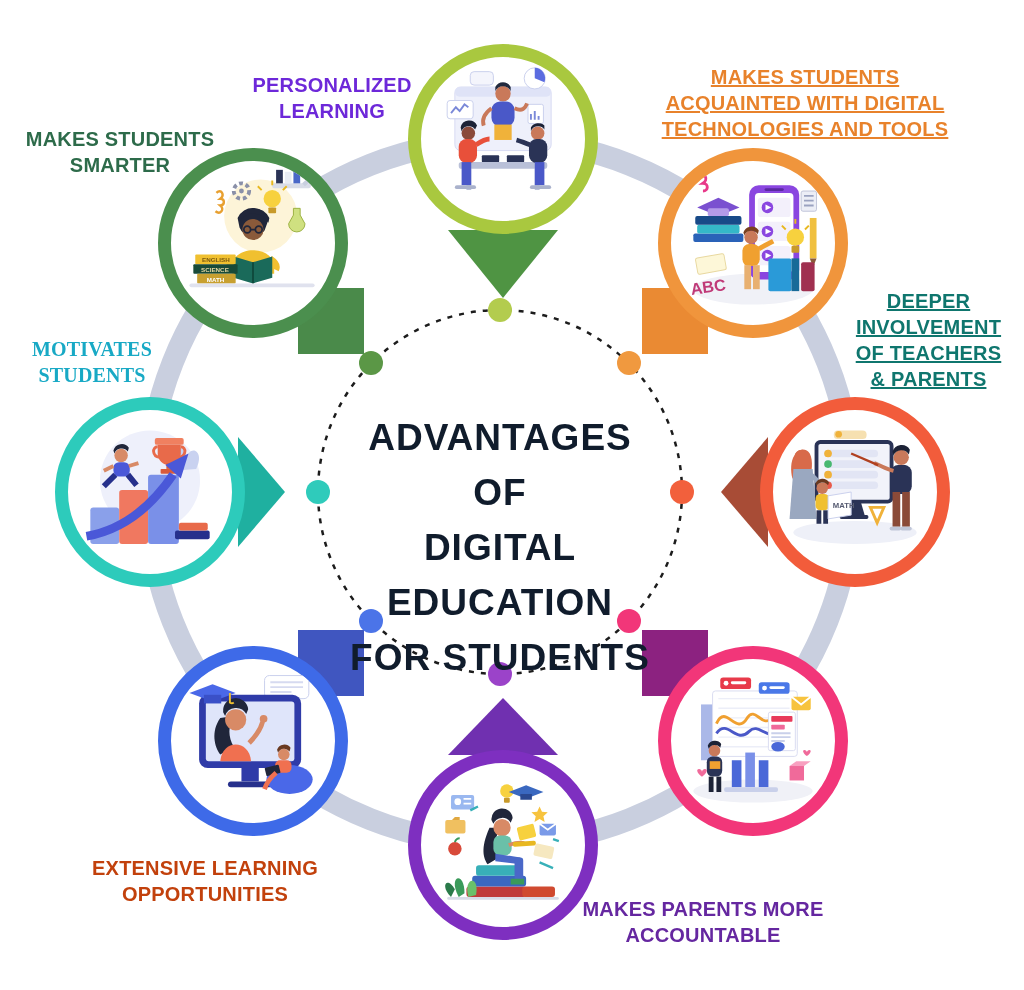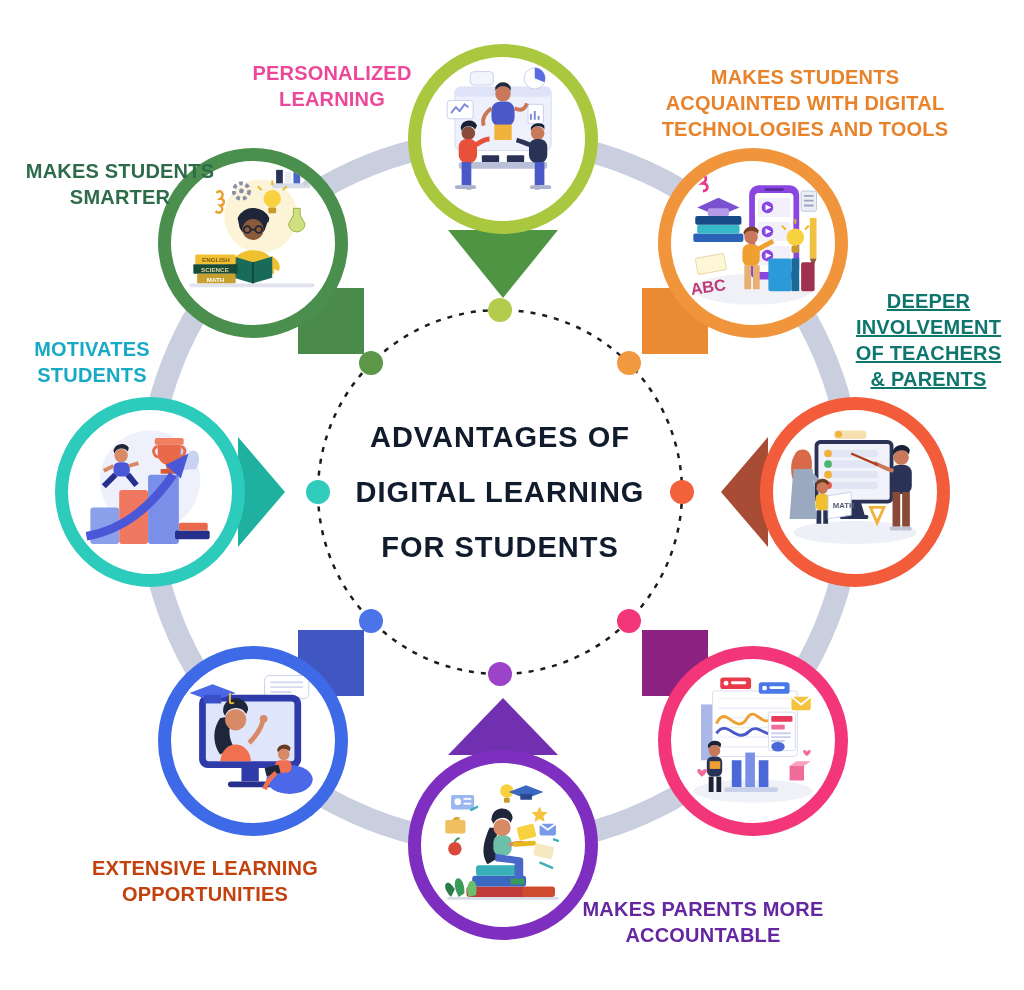--- a/index.html
+++ b/index.html
@@ -13,30 +13,30 @@
   .ring-top{border:13px solid #a9c83f;}
   .ring-topright{border:13px solid #f0953c;}
   .ring-right{border:13px solid #f25c3b;}
   .ring-bottomright{border:13px solid #f23679;}
   .ring-bottom{border:13px solid #7e2fc0;}
   .ring-bottomleft{border:13px solid #3e6ae8;}
   .ring-left{border:13px solid #2dcbbb;}
   .ring-topleft{border:13px solid #4b8f4e;}
   .label{position:absolute;z-index:3;font-weight:bold;font-size:20px;line-height:26px;
          text-align:center;letter-spacing:.2px;}
-  .lbl-top{left:232px;top:60px;width:200px;color:#ec4899;}
-  .lbl-topright{left:655px;top:64px;width:300px;color:#e8822b;}
+  .lbl-top{left:232px;top:72px;width:200px;color:#6d28d9;}
+  .lbl-topright{left:655px;top:64px;width:300px;color:#e8822b;text-decoration:underline;}
   .lbl-right{left:846px;top:288px;width:165px;color:#0f766e;text-decoration:underline;}
   .lbl-bottomright{left:765px;top:818px;width:240px;color:#ad2f92;}
   .lbl-bottom{left:563px;top:896px;width:280px;color:#6527a0;}
   .lbl-bottomleft{left:50px;top:855px;width:310px;color:#c2410c;}
-  .lbl-left{left:17px;top:336px;width:150px;color:#18a9c5;}
-  .lbl-topleft{left:15px;top:126px;width:210px;color:#2d6b4a;margin-top:32px;}
+  .lbl-left{left:17px;top:336px;width:150px;color:#18a9c5;font-family:Liberation Serif, serif;}
+  .lbl-topleft{left:15px;top:126px;width:210px;color:#2d6b4a;}
   .hub-title{position:absolute;left:340px;top:410px;width:320px;z-index:2;text-align:center;
-             font-weight:bold;font-size:29px;line-height:55px;letter-spacing:1px;color:#101c2c;}
+             font-weight:bold;font-size:37px;line-height:55px;letter-spacing:1px;color:#101c2c;}
 </style>
 </head>
 <body>
 
 <div class="stage">
 
   <svg class="overlay" width="1024" height="990" viewBox="0 0 1024 990">
     <circle cx="500" cy="492" r="352" fill="none" stroke="#c9cfdf" stroke-width="22"></circle>
 
     <rect x="298" y="288" width="66" height="66" fill="#4a8a4a"></rect>
@@ -56,21 +56,21 @@
     <circle cx="682" cy="492" r="12" fill="#f2603c"></circle>
     <circle cx="629" cy="621" r="12" fill="#f23679"></circle>
     <circle cx="500" cy="674" r="12" fill="#9b43c9"></circle>
     <circle cx="371" cy="621" r="12" fill="#4b74e8"></circle>
     <circle cx="318" cy="492" r="12" fill="#2fcbbb"></circle>
     <circle cx="371" cy="363" r="12" fill="#5b9746"></circle>
   </svg>
 
   <div class="hub-title">
     <div>ADVANTAGES OF</div>
-    <div>DIGITAL LEARNING</div>
+    <div>DIGITAL EDUCATION</div>
     <div>FOR STUDENTS</div>
   </div>
 
   <div class="node ring-top" style="left:408px;top:44px;">
     <svg viewBox="0 0 160 160">
       <rect x="30" y="26" width="100" height="66" rx="6" fill="#eef0fb" stroke="#d6daf2"></rect>
       <rect x="30" y="26" width="100" height="10" rx="5" fill="#dfe3f7"></rect>
       <rect x="46" y="10" width="24" height="14" rx="4" fill="#f4f5fc" stroke="#c9cfec"></rect>
       <circle cx="113" cy="17" r="11" fill="#ffffff" stroke="#c9cfec"></circle>
       <path d="M113 17 L113 6 A11 11 0 0 1 123 21 Z" fill="#5b6ce0"></path>

